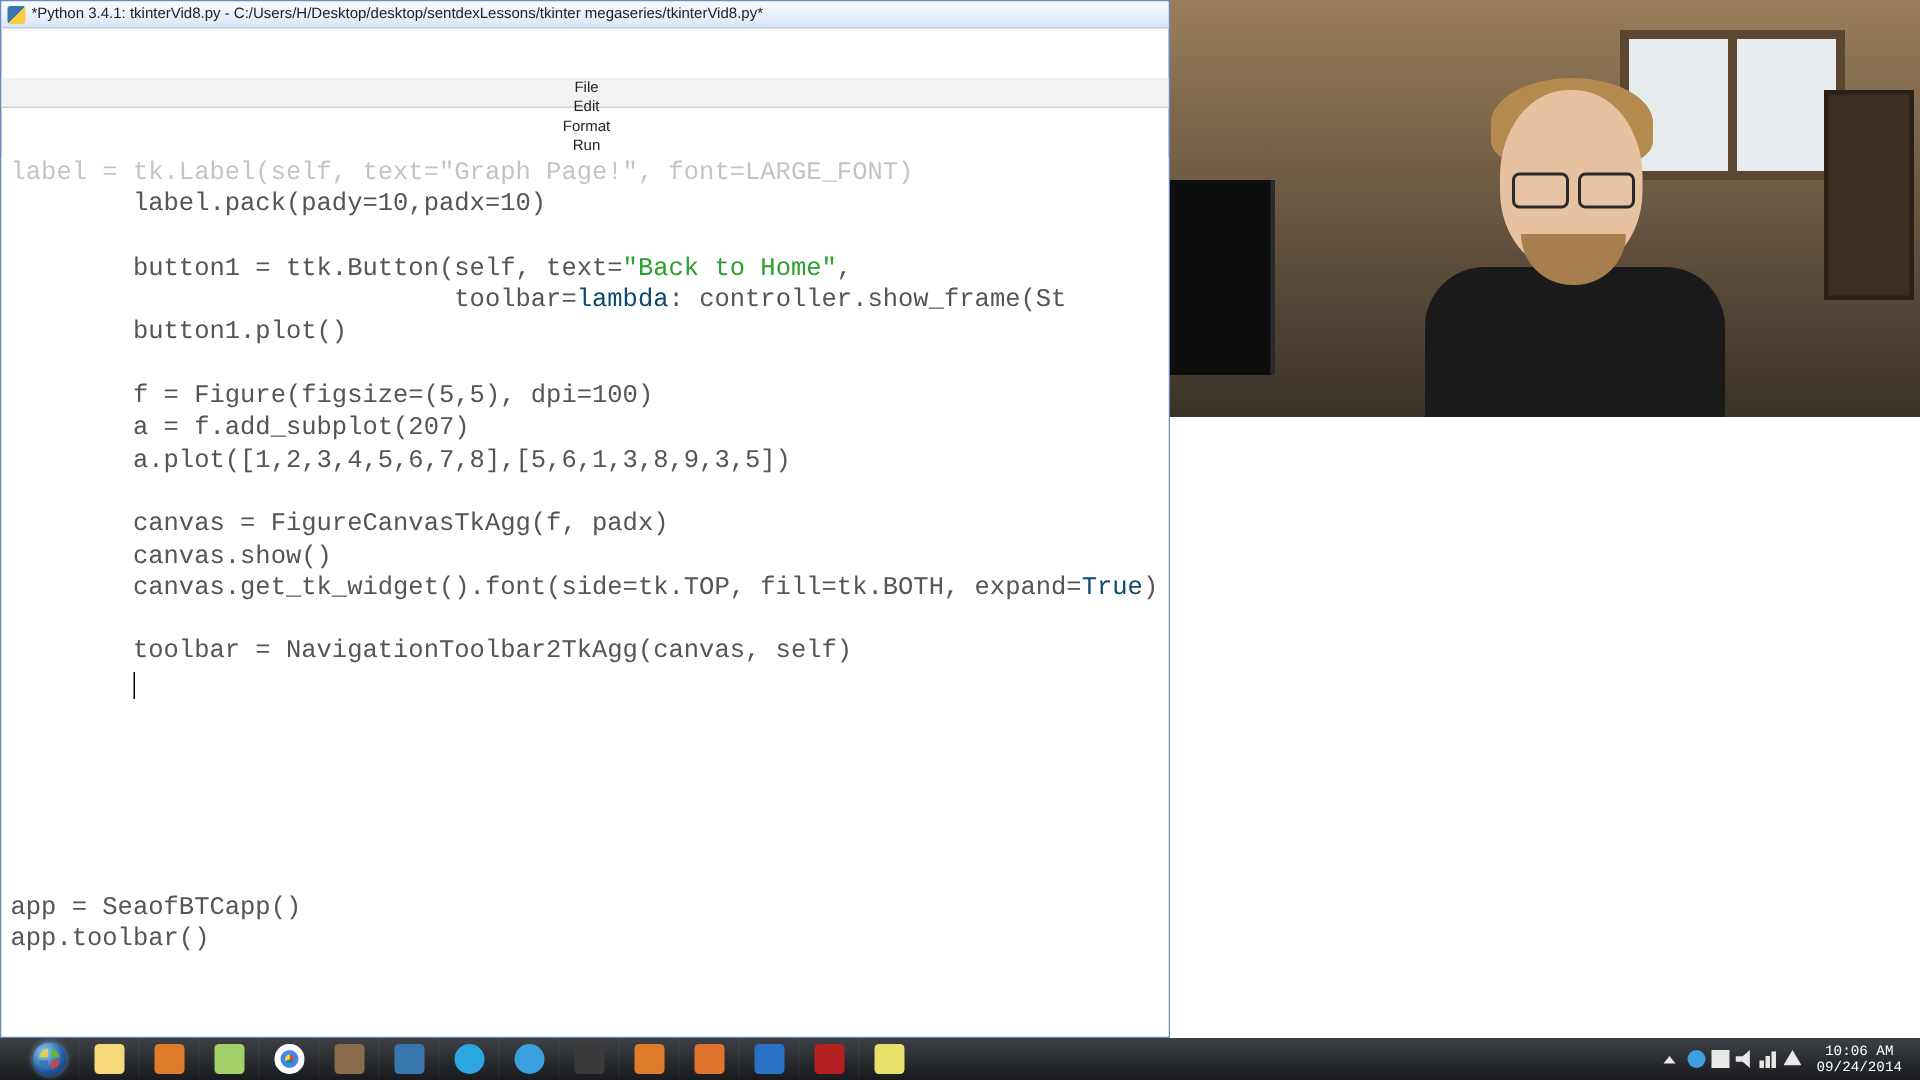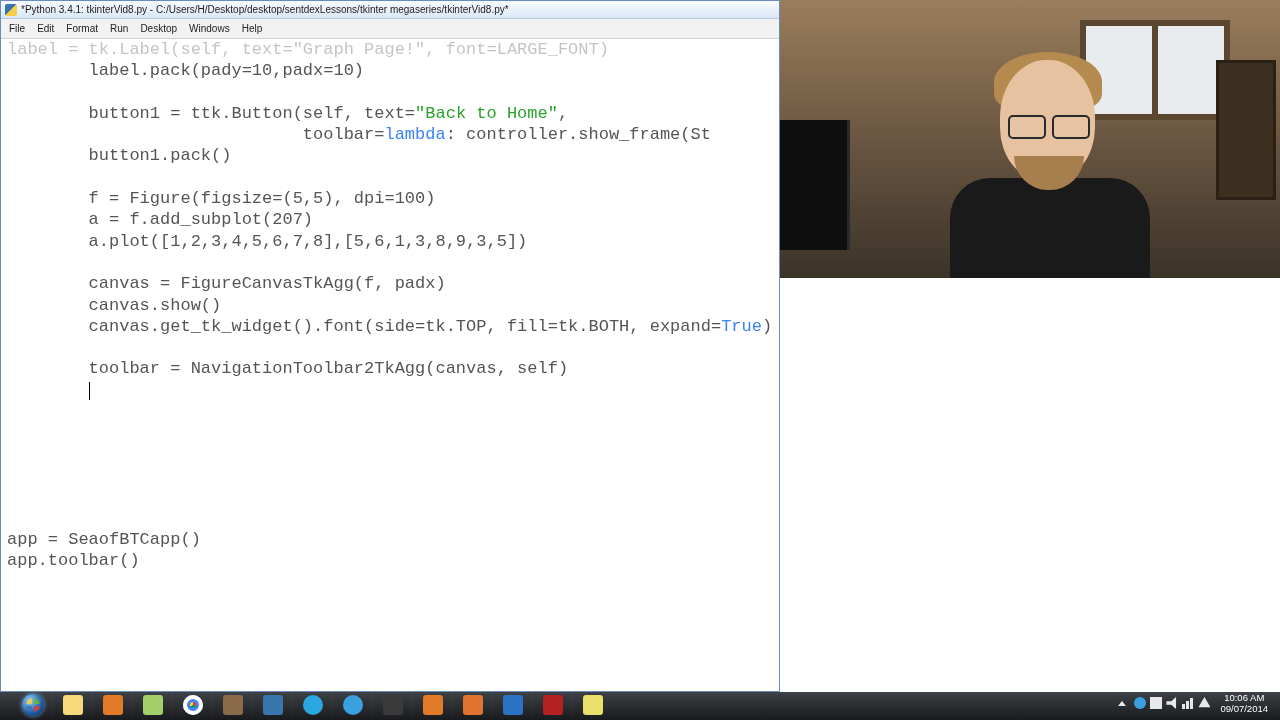--- a/index.html
+++ b/index.html
@@ -10,21 +10,21 @@
     overflow: hidden;
     position: relative;
   }
   
   .idle-window {
     position: absolute;
     left: 0; top: 0;
     width: 780px; height: 692px;
     background: #fff;
     border: 1px solid #6a8bbd;
-    display: flex; flex-direction: column;
+    display: flex; flex-direction: column; gap: 33px;
   }
   .titlebar {
     height: 18px;
     background: linear-gradient(#f7fbff,#dbe7f7);
     display: flex; align-items: center;
     padding: 0 4px;
     font-size: 10px; color: #222;
     border-bottom: 1px solid #b9c8df;
   }
   .titlebar .py-icon {
@@ -32,36 +32,37 @@
     background: linear-gradient(135deg,#3876ac 50%,#f7ce46 50%);
     border-radius: 2px; margin-right: 4px;
   }
   .menubar {
     height: 20px;
     background: #f2f2f2;
     display: flex; align-items: center;
     font-size: 10px; color: #222;
     border-bottom: 1px solid #d0d0d0;
     padding-left: 2px;
+    flex-direction: column;
   }
   .menubar span { padding: 1px 6px; cursor: default; }
   .editor {
     flex: 1;
     background: #fff;
     font-family: "Courier New", monospace;
     font-size: 17px;
     line-height: 21.3px;
     color: #555;
     padding: 0 0 0 6px;
     white-space: pre;
     overflow: hidden;
     position: relative;
   }
   .str { color: #2ca02c; }
-  .kw  { color: #3b82f6; }
+  .kw  { color: #0c4a6e; }
   .cursor {
     display: inline-block;
     width: 1px; height: 18px;
     background: #000;
     vertical-align: text-bottom;
     animation: blink 1s step-end infinite;
   }
   @keyframes blink { 50% { opacity: 0; } }
   .statusbar {
     position: absolute;
@@ -147,22 +148,23 @@
     left:780px; top:278px;
     width:500px; height:414px;
     background:#fff;
   }
   
   .taskbar {
     position:absolute;
     left:0; bottom:0;
     width:1280px; height:28px;
     background: linear-gradient(#3e4145,#181a1d);
-    display:flex; align-items:flex-start;
+    display:flex; align-items:center;
     padding-left:14px;
+    font-family:Liberation Mono, monospace;
   }
   .start {
     width:38px; height:26px;
     display:flex; align-items:center; justify-content:center;
   }
   .start .orb {
     width:22px; height:22px; border-radius:50%;
     background: radial-gradient(circle at 35% 30%, #8fd3f4, #1e5aa8 60%, #0b2e57);
     box-shadow: 0 0 4px rgba(130,190,255,0.8);
     position:relative;
@@ -216,21 +218,21 @@
     <span>Run</span>
     <span>Desktop</span>
     <span>Windows</span>
     <span>Help</span>
   </div>
   <div class="editor"><span style="opacity:.35">label = tk.Label(self, text="Graph Page!", font=LARGE_FONT)</span>
 <span>        label.pack(pady=10,padx=10)</span>
 <span></span>
 <span>        button1 = ttk.Button(self, text=</span><span class="str">"Back to Home"</span><span>,</span>
 <span>                             toolbar=</span><span class="kw">lambda</span><span>: controller.show_frame(St</span>
-<span>        button1.pack()</span>
+<span>        button1.plot()</span>
 <span></span>
 <span>        f = Figure(figsize=(5,5), dpi=100)</span>
 <span>        a = f.add_subplot(207)</span>
 <span>        a.plot([1,2,3,4,5,6,7,8],[5,6,1,3,8,9,3,5])</span>
 <span></span>
 <span>        canvas = FigureCanvasTkAgg(f, padx)</span>
 <span>        canvas.show()</span>
 <span>        canvas.get_tk_widget().font(side=tk.TOP, fill=tk.BOTH, expand=</span><span class="kw">True</span><span>)</span>      !
 <span></span>
 <span>        toolbar = NavigationToolbar2TkAgg(canvas, self)</span>
@@ -314,16 +316,16 @@
     </div>
   <div class="tray">
     <div class="chev"></div>
     <div class="tray-ico" style="background:#3aa0e0;border-radius:50%"></div>
     <div class="tray-ico" style="background:#e8e8e8"></div>
     <div class="tray-ico" style="background:#e8e8e8;clip-path:polygon(0 35%,40% 35%,80% 0,80% 100%,40% 65%,0 65%)"></div>
     <div class="tray-ico" style="background:linear-gradient(#e8e8e8,#e8e8e8) left bottom/3px 5px no-repeat,linear-gradient(#e8e8e8,#e8e8e8) 4px bottom/3px 8px no-repeat,linear-gradient(#e8e8e8,#e8e8e8) 8px bottom/3px 11px no-repeat"></div>
     <div class="tray-ico" style="background:#e8e8e8;clip-path:polygon(50% 0,100% 85%,0 85%)"></div>
     <div class="clock">
       <div>10:06 AM</div>
-      <div>09/07/2014</div>
+      <div>09/24/2014</div>
     </div>
   </div>
 </div>
 
 </body></html>

